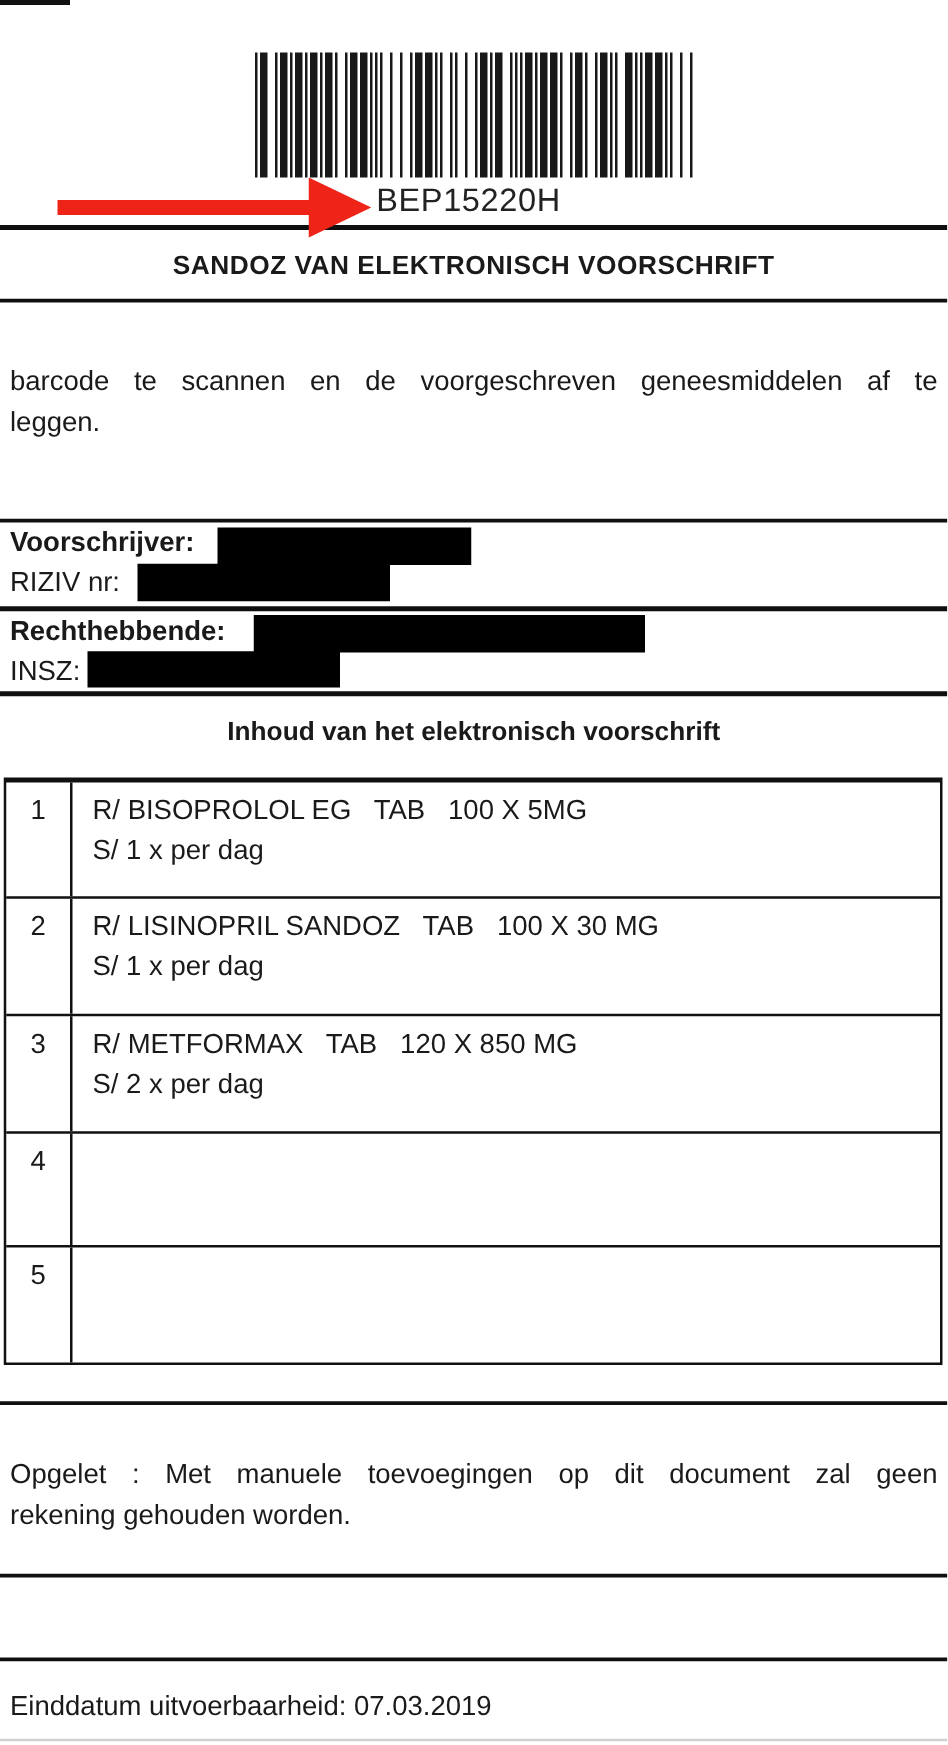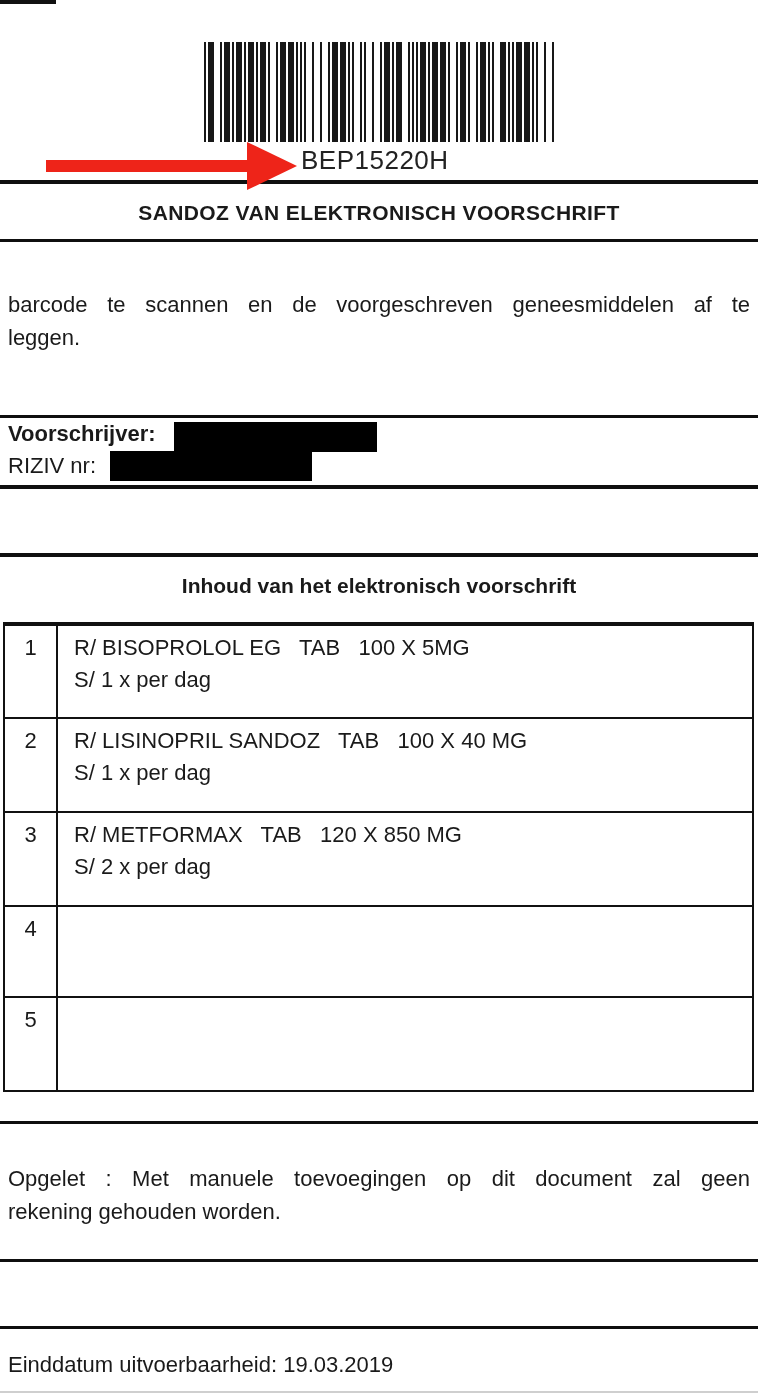--- a/index.html
+++ b/index.html
@@ -206,37 +206,43 @@
 
   <div class="party sec-prescriber">
     <div class="row row-a bold">Voorschrijver:</div>
     <div class="redact r-presc-name"></div>
     <div class="row row-b">RIZIV nr:</div>
     <div class="redact r-riziv"></div>
   </div>
 
   <div class="rule rule-4"></div>
 
+  <div class="party sec-patient">
+    <div class="row row-a bold">Rechthebbende:</div>
+    <div class="redact r-patient-name"></div>
+    <div class="row row-b">INSZ:</div>
+    <div class="redact r-insz"></div>
+  </div>
 
   <div class="rule rule-5"></div>
 
   <div class="section-title">Inhoud van het elektronisch voorschrift</div>
 
   <div class="rx-table">
     <div class="rx-row h1">
       <div class="rx-num">1</div>
       <div class="rx-body">
         <div class="rx-line">R/ BISOPROLOL EG   TAB   100 X 5MG</div>
         <div class="rx-line">S/ 1 x per dag</div>
       </div>
     </div>
     <div class="rx-row h2">
       <div class="rx-num">2</div>
       <div class="rx-body">
-        <div class="rx-line">R/ LISINOPRIL SANDOZ   TAB   100 X 40 MG</div>
+        <div class="rx-line">R/ LISINOPRIL SANDOZ   TAB   100 X 30 MG</div>
         <div class="rx-line">S/ 1 x per dag</div>
       </div>
     </div>
     <div class="rx-row h3">
       <div class="rx-num">3</div>
       <div class="rx-body">
         <div class="rx-line">R/ METFORMAX   TAB   120 X 850 MG</div>
         <div class="rx-line">S/ 2 x per dag</div>
       </div>
     </div>
@@ -261,17 +267,17 @@
   <div class="warning">
     <div class="line-just">Opgelet : Met manuele toevoegingen op dit document zal geen</div>
     <div>rekening gehouden worden.</div>
   </div>
 
   <div class="rule rule-7"></div>
 
 
   <div class="rule rule-8"></div>
 
-  <div class="date-line einddatum"><span>Einddatum uitvoerbaarheid:</span> <span>19.03.2019</span></div>
+  <div class="date-line einddatum"><span>Einddatum uitvoerbaarheid:</span> <span>07.03.2019</span></div>
 
   <div class="rule rule-9"></div>
 
 </div>
 
 </body></html>

